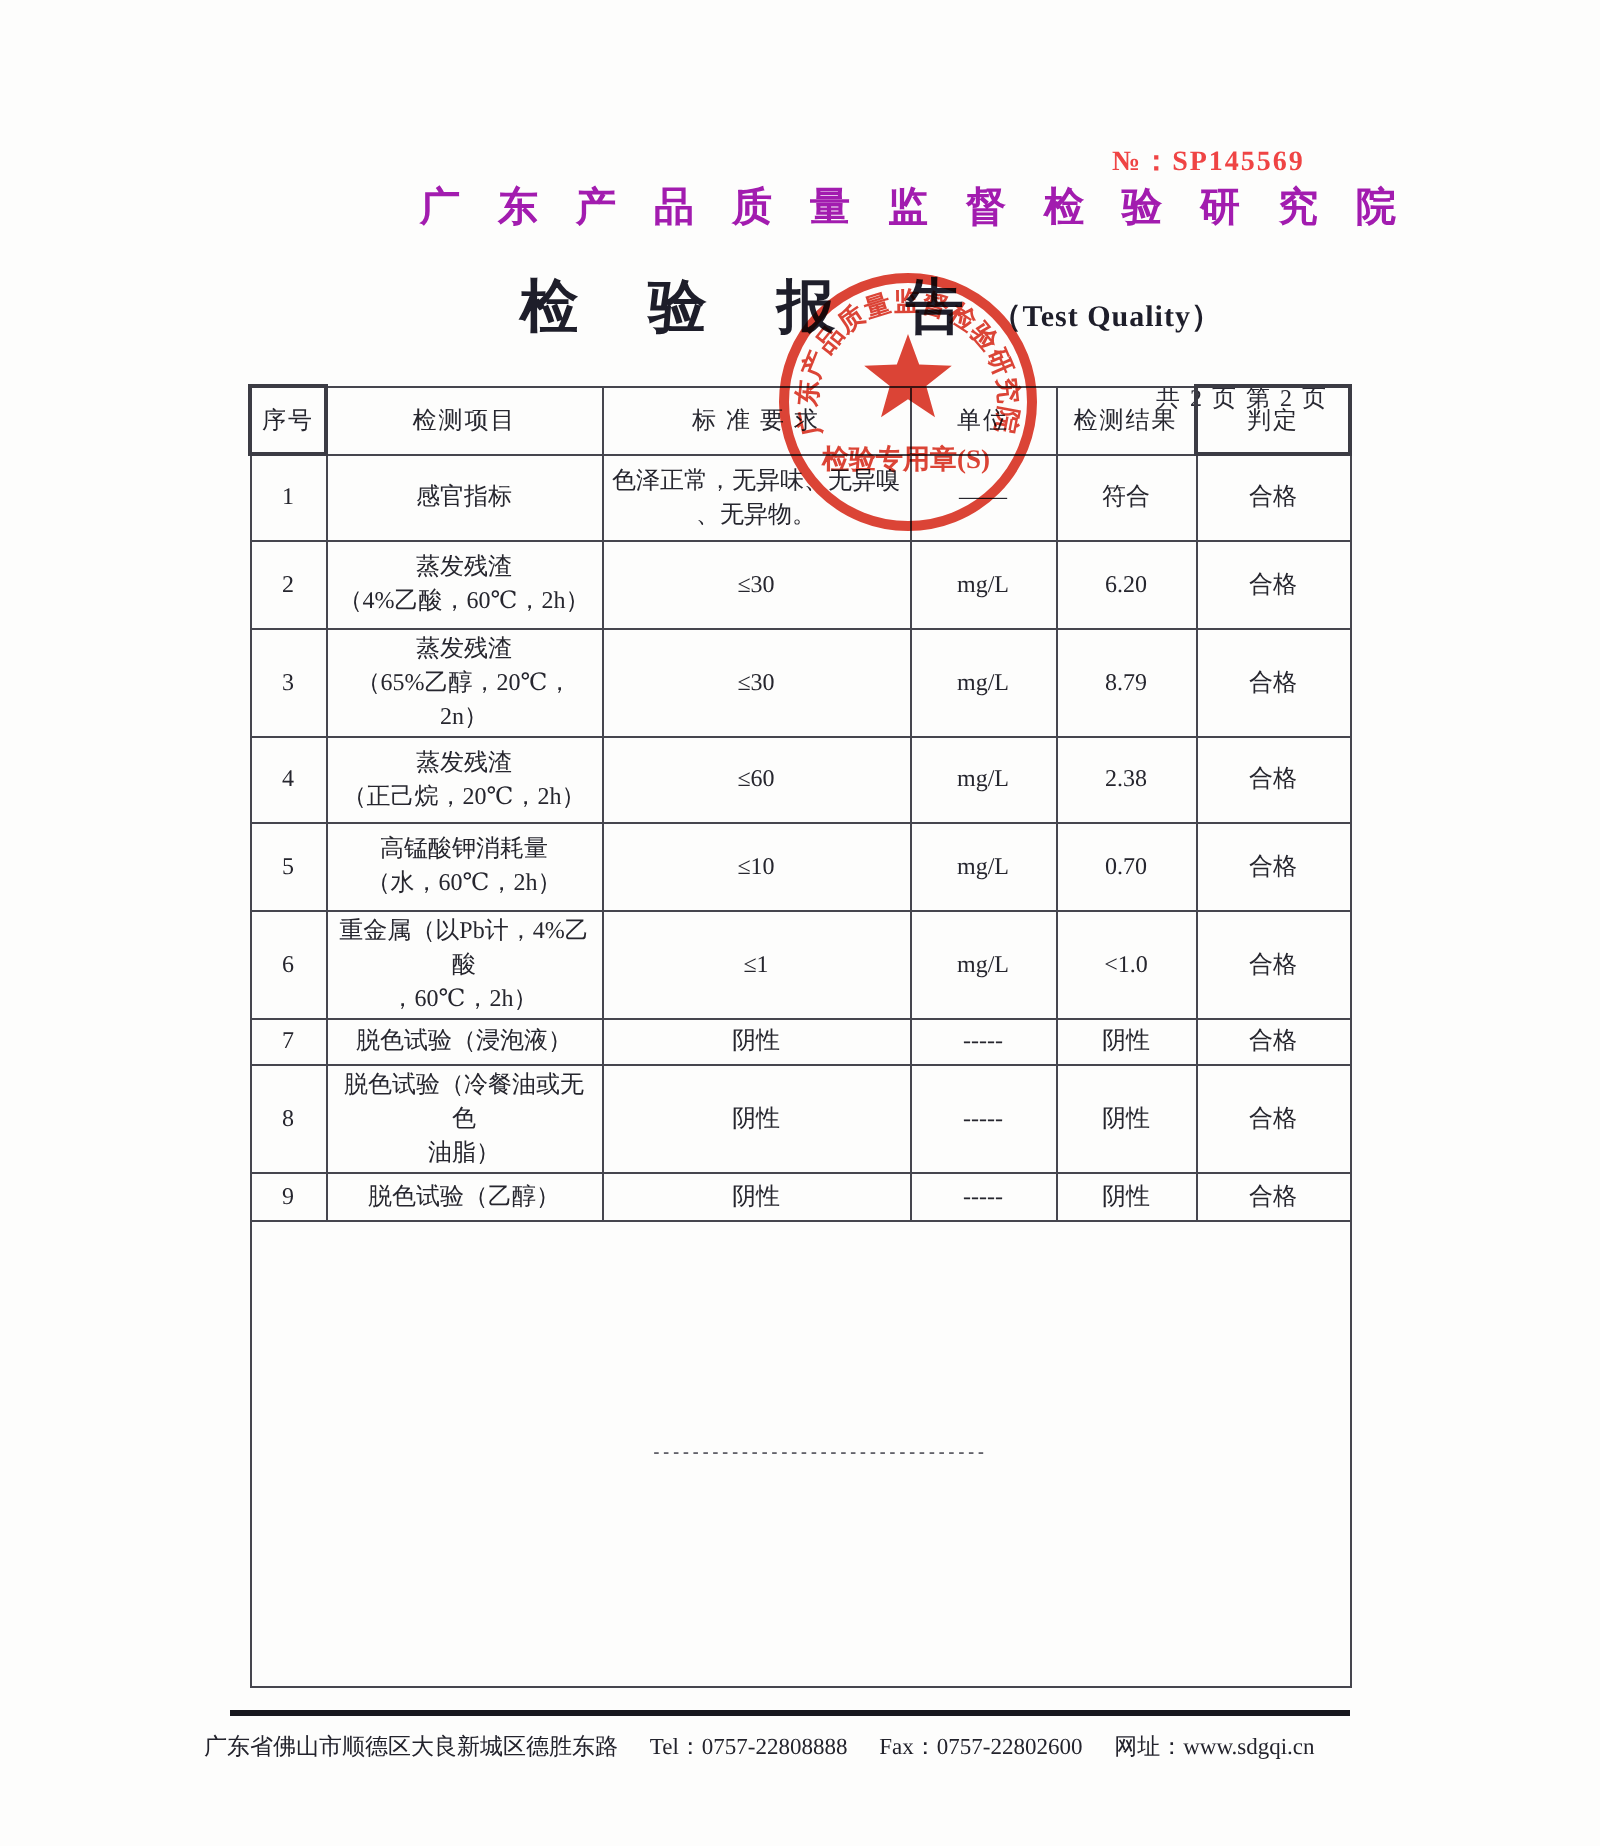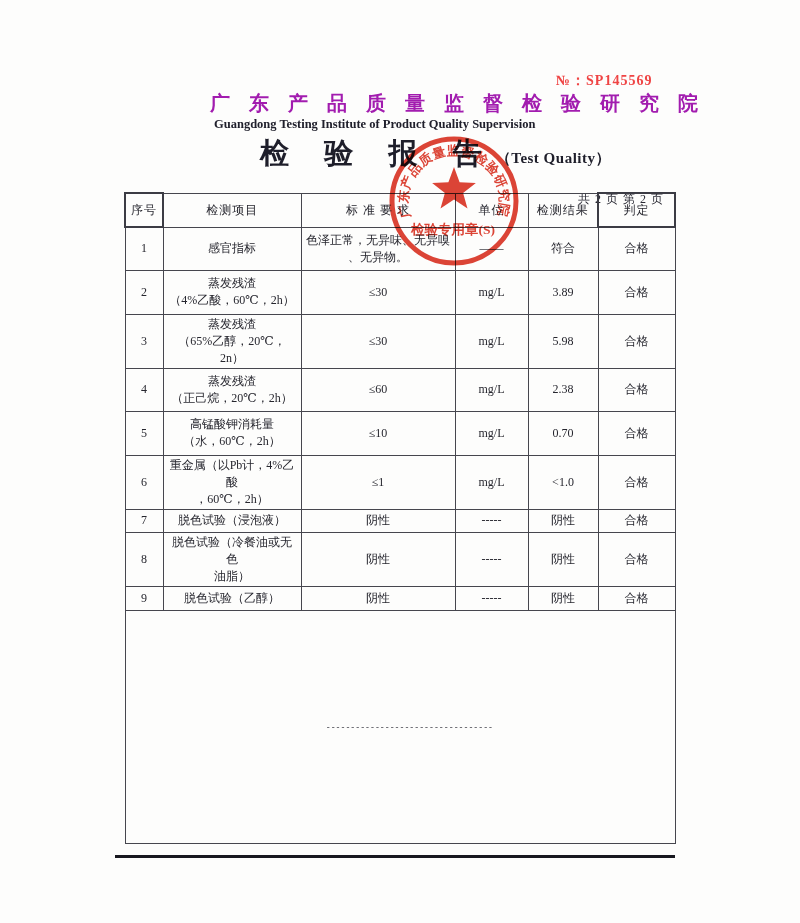--- a/index.html
+++ b/index.html
@@ -87,21 +87,20 @@
   .footer-line .seg:last-child{margin-right:0;}
 </style>
 </head>
 <body>
 
 <div class="page">
 
   <div class="report-no"><span>№：</span><span>SP145569</span></div>
 
   <div class="org-cn">广 东 产 品 质 量 监 督 检 验 研 究 院</div>
-  <div class="org-en">Guangdong Testing Institute of Product Quality Supervision</div>
 
   <div class="report-title-row">
     <span class="report-title-cn">检 验 报 告</span><span class="report-title-en">（Test Quality）</span>
   </div>
 
   <div class="page-count">共 2 页 第 2 页</div>
 
   <table class="results-table">
     <colgroup>
       <col style="width:38px">
@@ -128,30 +127,30 @@
       <td>——</td>
       <td>符合</td>
       <td>合格</td>
     </tr>
     <tr style="height:44px">
       <td>2</td>
       <td class="multiline">蒸发残渣
 （4%乙酸，60℃，2h）</td>
       <td>≤30</td>
       <td>mg/L</td>
-      <td>3.89</td>
+      <td>6.20</td>
       <td>合格</td>
     </tr>
     <tr style="height:44px">
       <td>3</td>
       <td class="multiline">蒸发残渣
 （65%乙醇，20℃，2n）</td>
       <td>≤30</td>
       <td>mg/L</td>
-      <td>5.98</td>
+      <td>8.79</td>
       <td>合格</td>
     </tr>
     <tr style="height:43px">
       <td>4</td>
       <td class="multiline">蒸发残渣
 （正己烷，20℃，2h）</td>
       <td>≤60</td>
       <td>mg/L</td>
       <td>2.38</td>
       <td>合格</td>
@@ -215,14 +214,20 @@
         <path id="arcPath" d="M 26.8 85.7 A 46 46 0 1 1 113.2 85.7" fill="none"></path>
       </defs>
       <text font-size="13" fill="#d92a1a" letter-spacing="0.5" font-family="Liberation Serif, serif" font-weight="bold">
         <textPath href="#arcPath" startOffset="0"><tspan id="stamp-arc-tspan">广东产品质量监督检验研究院</tspan></textPath>
       </text>
       <text id="stamp-bottom-text" x="69" y="103" text-anchor="middle" font-size="13.5" fill="#d92a1a" font-family="Liberation Serif, serif" font-weight="bold">检验专用章(S)</text>
     </svg>
   </div>
 
   <div class="footer-rule"></div>
+  <div class="footer-line">
+    <span class="seg">广东省佛山市顺德区大良新城区德胜东路</span>
+    <span class="seg"><span>Tel：</span><span>0757-22808888</span></span>
+    <span class="seg"><span>Fax：</span><span>0757-22802600</span></span>
+    <span class="seg"><span>网址：</span><span>www.sdgqi.cn</span></span>
+  </div>
 
 </div>
 
 </body></html>

